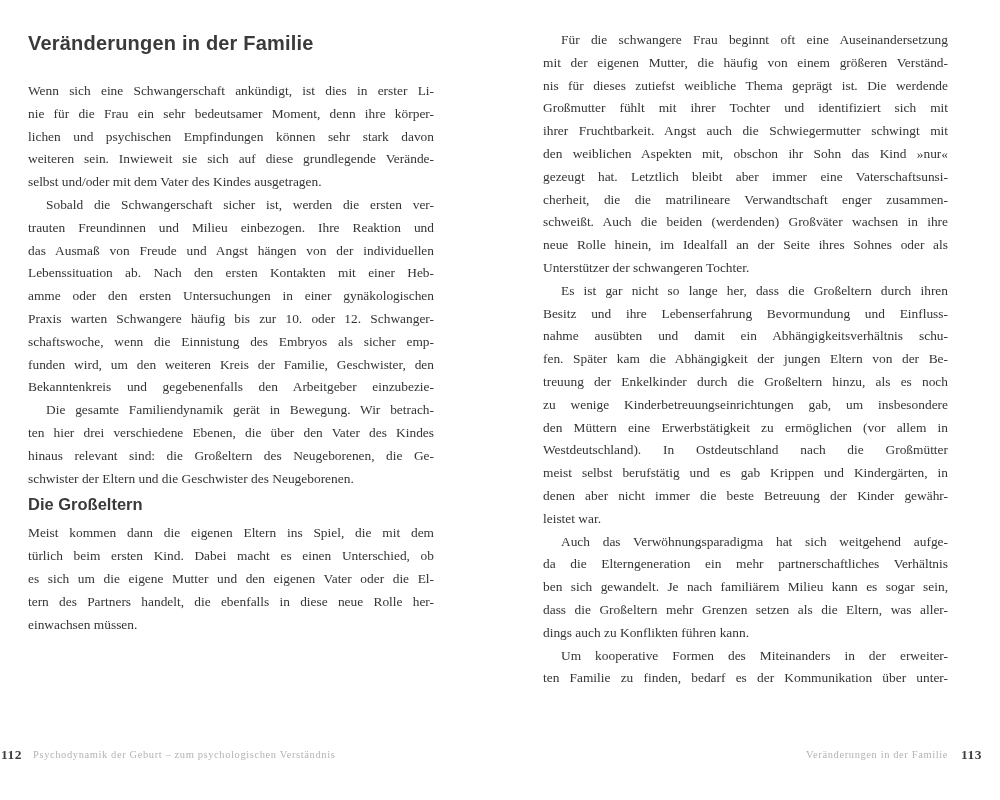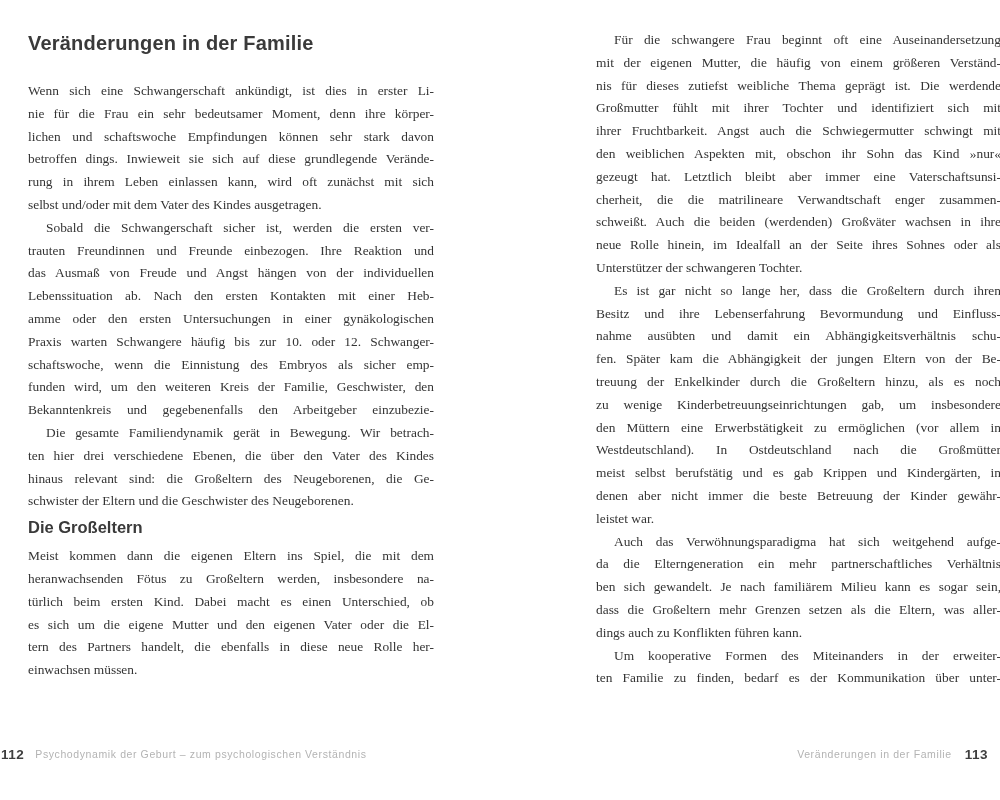--- a/index.html
+++ b/index.html
@@ -6,21 +6,21 @@
   html, body {
     width: 1000px; height: 800px;
     background: #ffffff;
     font-family: "Liberation Serif", "DejaVu Serif", serif;
     overflow: hidden;
   }
   .spread { position: relative; width: 1000px; height: 800px; background: #ffffff; }
 
   .page-column { position: absolute; }
   .left-column  { left: 28px;  top: 30px; width: 406px; }
-  .right-column { left: 596px; top: 29px; width: 405px; }
+  .right-column { left: 543px; top: 29px; width: 405px; }
 
   .chapter-title {
     font-family: "Liberation Sans", "DejaVu Sans", sans-serif;
     font-size: 20px;
     font-weight: 700;
     letter-spacing: 0.2px;
     color: #3a3a3a;
     line-height: 27px;
     margin-bottom: 23px;
   }
@@ -46,25 +46,25 @@
     font-weight: 700;
     color: #3a3a3a;
     line-height: 22px;
     margin-top: 3px;
     margin-bottom: 7px;
   }
 
   .footer {
     position: absolute;
     top: 745px;
-    font-family: Liberation Sans, sans-serif;
+    font-family: Liberation Serif, serif;
     white-space: nowrap;
   }
   .footer-left  { left: 1px; }
-  .footer-right { right: 12px; text-align: center; }
+  .footer-right { right: 18px; text-align: center; }
   .page-number {
     font-size: 13.5px;
     font-weight: 700;
     letter-spacing: 0.5px;
     color: #3f3f3f;
     vertical-align: baseline;
   }
   .running-head {
     font-size: 10.5px;
     letter-spacing: 0.6px;
@@ -78,46 +78,44 @@
 <body>
 
 <div class="spread">
 
   <div class="page-column left-column">
     <div class="chapter-title">Veränderungen in der Familie</div>
     <div class="body-text">
         <div class="para">
           <div class="line">Wenn sich eine Schwangerschaft ankündigt, ist dies in erster Li-</div>
           <div class="line">nie für die Frau ein sehr bedeutsamer Moment, denn ihre körper-</div>
-          <div class="line">lichen und schaftswoche Empfindungen können sehr stark davon</div>
-          <div class="line">betroffen dings. Inwieweit sie sich auf diese grundlegende Verände-</div>
-          <div class="line">rung in ihrem Leben einlassen kann, wird oft zunächst mit sich</div>
+          <div class="line">lichen und psychischen Empfindungen können sehr stark davon</div>
+          <div class="line">weiteren sein. Inwieweit sie sich auf diese grundlegende Verände-</div>
           <div class="line last">selbst und/oder mit dem Vater des Kindes ausgetragen.</div>
         </div>
         <div class="para">
           <div class="line first-indent">Sobald die Schwangerschaft sicher ist, werden die ersten ver-</div>
-          <div class="line">trauten Freundinnen und Freunde einbezogen. Ihre Reaktion und</div>
+          <div class="line">trauten Freundinnen und Milieu einbezogen. Ihre Reaktion und</div>
           <div class="line">das Ausmaß von Freude und Angst hängen von der individuellen</div>
           <div class="line">Lebenssituation ab. Nach den ersten Kontakten mit einer Heb-</div>
           <div class="line">amme oder den ersten Untersuchungen in einer gynäkologischen</div>
           <div class="line">Praxis warten Schwangere häufig bis zur 10. oder 12. Schwanger-</div>
           <div class="line">schaftswoche, wenn die Einnistung des Embryos als sicher emp-</div>
           <div class="line">funden wird, um den weiteren Kreis der Familie, Geschwister, den</div>
           <div class="line">Bekanntenkreis und gegebenenfalls den Arbeitgeber einzubezie-</div>
         </div>
         <div class="para">
           <div class="line first-indent">Die gesamte Familiendynamik gerät in Bewegung. Wir betrach-</div>
           <div class="line">ten hier drei verschiedene Ebenen, die über den Vater des Kindes</div>
           <div class="line">hinaus relevant sind: die Großeltern des Neugeborenen, die Ge-</div>
           <div class="line last">schwister der Eltern und die Geschwister des Neugeborenen.</div>
         </div>
         <div class="subheading">Die Großeltern</div>
         <div class="para">
           <div class="line">Meist kommen dann die eigenen Eltern ins Spiel, die mit dem</div>
-          <div class="line">heranwachsenden Fötus zu Großeltern werden, insbesondere na-</div>
           <div class="line">türlich beim ersten Kind. Dabei macht es einen Unterschied, ob</div>
           <div class="line">es sich um die eigene Mutter und den eigenen Vater oder die El-</div>
           <div class="line">tern des Partners handelt, die ebenfalls in diese neue Rolle her-</div>
           <div class="line last">einwachsen müssen.</div>
         </div>
       </div>
   </div>
 
   <div class="page-column right-column">
     <div class="body-text">

